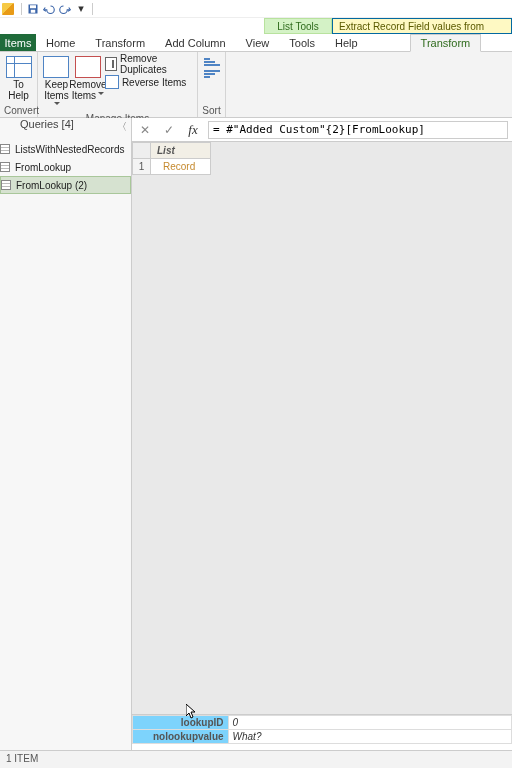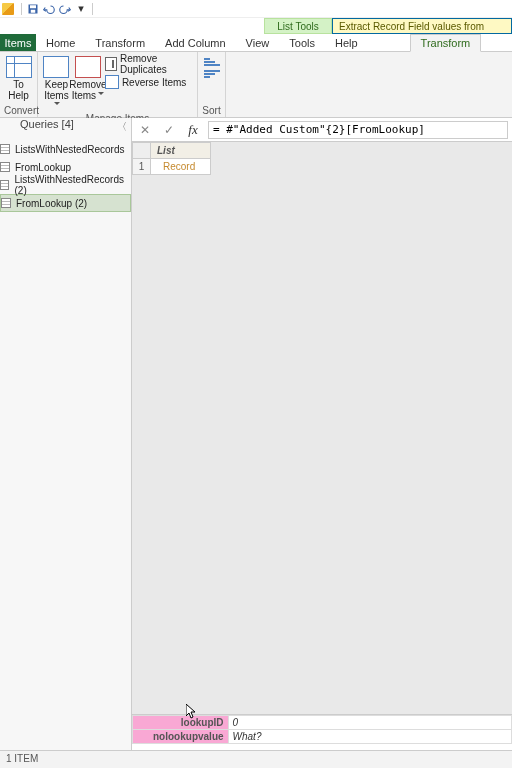--- a/index.html
+++ b/index.html
@@ -75,21 +75,21 @@
   .list-table th, .list-table td { border:1px solid #ccc; font-size:10px; text-align:left; }
   .list-table th.rownum-h { width:18px; background:#eee;}
   .list-table th.col-h { width:60px; background:#f2efe6; padding:2px 6px; font-style:italic; color:#555;}
   .list-table td.rownum { width:18px; background:#f4f4f4; text-align:center; color:#555;}
   .list-table td.val { padding:2px 12px; color:#c58a2f;}
 
   
   .record-preview { height:36px; background:#fff; border-top:1px solid #ccc; }
   .record-preview table { border-collapse:collapse; width:100%; font-size:10px;}
   .record-preview td { border:1px solid #ddd; padding:1px 4px;}
-  .record-preview td.k { width:56px; text-align:right; background:#f9a8d4; color:#555; font-weight:600;padding-left:20px;}
+  .record-preview td.k { width:56px; text-align:right; background:#7dd3fc; color:#555; font-weight:600;padding-left:20px;}
   .record-preview td.v { background:#fff; color:#333; font-style:italic;}
 
   
   .status { position:absolute; bottom:0; left:0; right:0; height:18px; background:#f3f3f3; border-top:1px solid #ccc; font-size:10px; color:#555; padding:2px 6px;}
 
   
   .cursor { position:absolute; left:186px; top:704px; width:12px; height:16px; pointer-events:none;}
   .cursor svg { width:12px; height:16px; }
 
 </style>
@@ -210,28 +210,20 @@
         <span>ListsWithNestedRecords</span>
       </div>
       <div class="q-item">
         <div class="q-icon">
             <span></span>
             <span></span>
             <span></span>
           </div>
         <span>FromLookup</span>
       </div>
-      <div class="q-item">
-        <div class="q-icon">
-            <span></span>
-            <span></span>
-            <span></span>
-          </div>
-        <span>ListsWithNestedRecords (2)</span>
-      </div>
       <div class="q-item selected">
         <div class="q-icon">
             <span></span>
             <span></span>
             <span></span>
           </div>
         <span>FromLookup (2)</span>
       </div>
     </div>
   </div>

